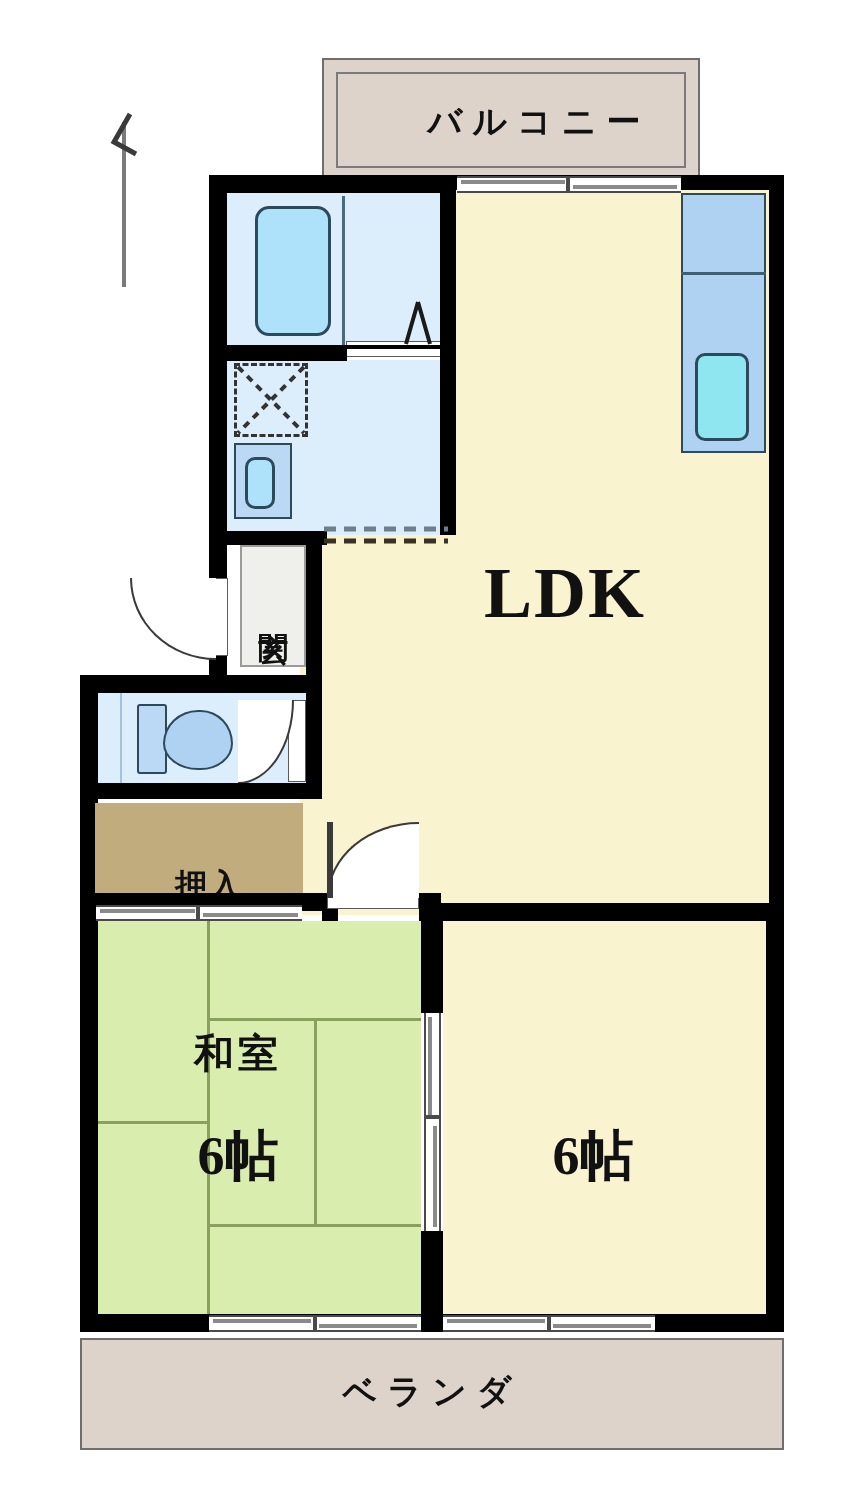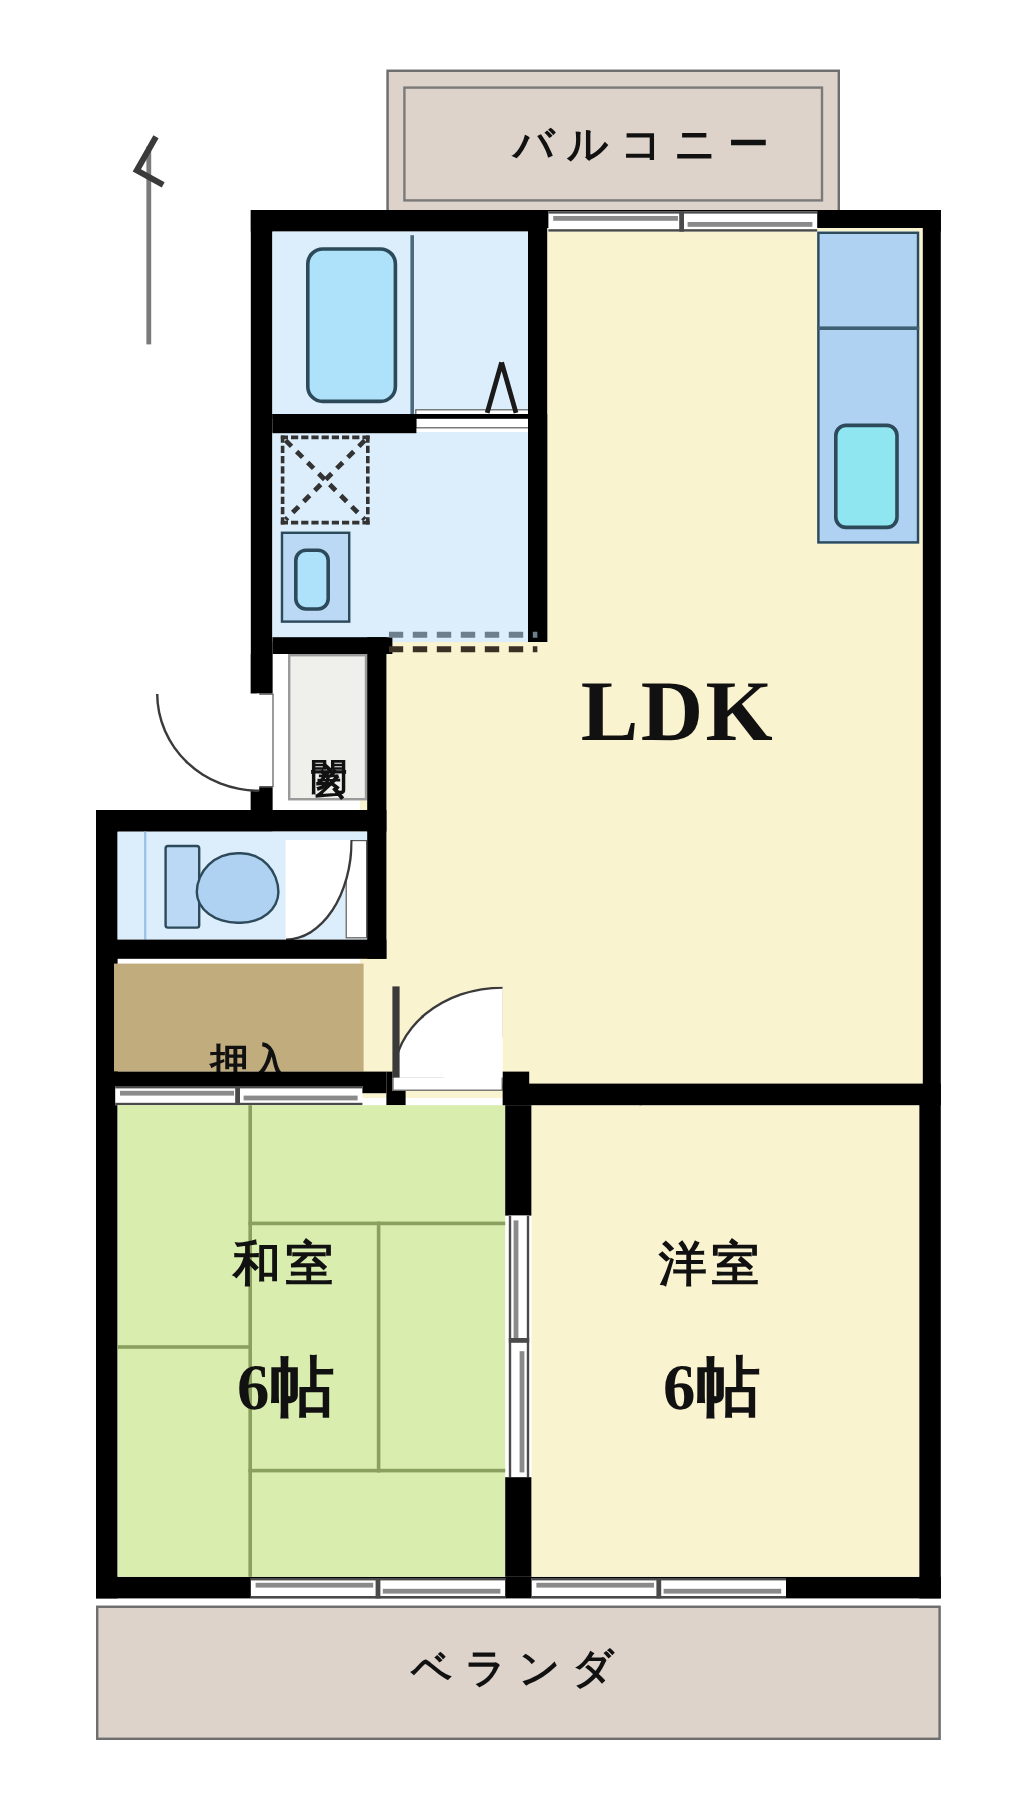--- a/index.html
+++ b/index.html
@@ -171,21 +171,20 @@
   <div class="abs tline" style="left:314px;top:1018px;width:3px;height:209px;"></div>
   <div class="abs lbl lbl-room" style="left:98px;top:1033px;width:280px;">和室</div>
   <div class="abs lbl lbl-room-sub" style="left:98px;top:1128px;width:280px;">6帖</div>
 
   <div class="abs wall" style="left:421px;top:921px;width:22px;height:92px;"></div>
   <div class="abs slider slider-v" style="left:424px;top:1013px;width:17px;height:218px;background:#ffffff;"></div>
   <div class="abs" style="left:424px;top:1115px;width:17px;height:4px;background:#4a4a4a;"></div>
   <div class="abs wall" style="left:421px;top:1231px;width:22px;height:83px;"></div>
 
   <div class="abs room-yoshitsu" style="left:443px;top:921px;width:323px;height:393px;"></div>
-  <div class="abs lbl lbl-room" style="left:443px;top:1033px;width:300px;">洋室</div>
   <div class="abs lbl lbl-room-sub" style="left:443px;top:1128px;width:300px;">6帖</div>
 
   <div class="abs wall" style="left:419px;top:903px;width:365px;height:18px;"></div>
 
   <div class="abs slider slider-h" style="left:209px;top:1315px;width:212px;height:17px;"></div>
   <div class="abs" style="left:313px;top:1315px;width:4px;height:17px;background:#4a4a4a;"></div>
   <div class="abs slider slider-h" style="left:443px;top:1315px;width:212px;height:17px;"></div>
   <div class="abs" style="left:547px;top:1315px;width:4px;height:17px;background:#4a4a4a;"></div>
 
   <div class="abs balcony" style="left:80px;top:1338px;width:704px;height:112px;"></div>

